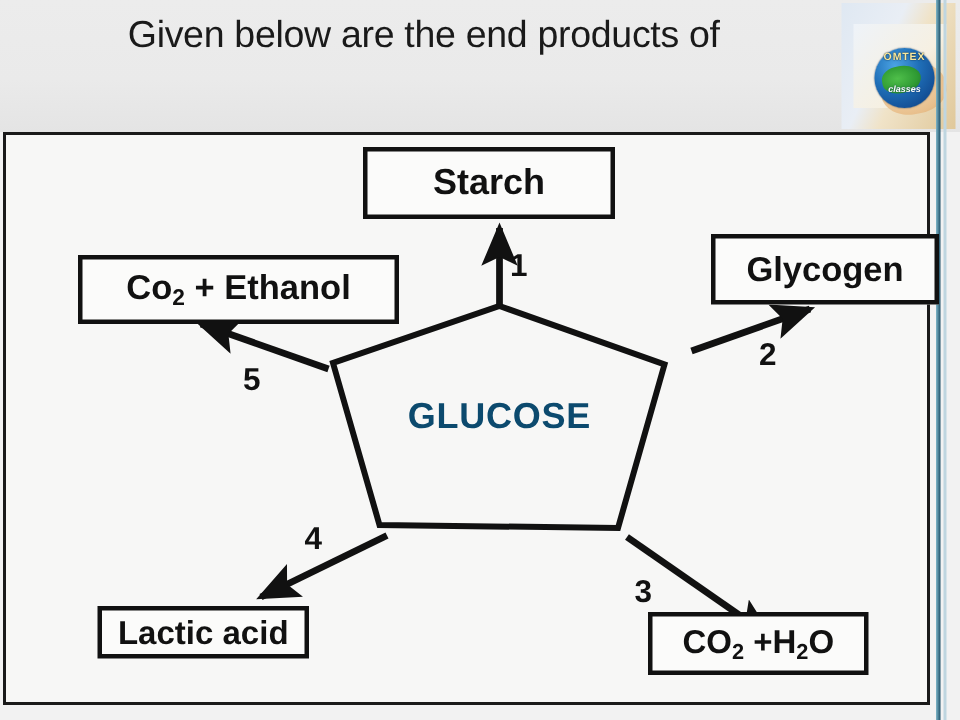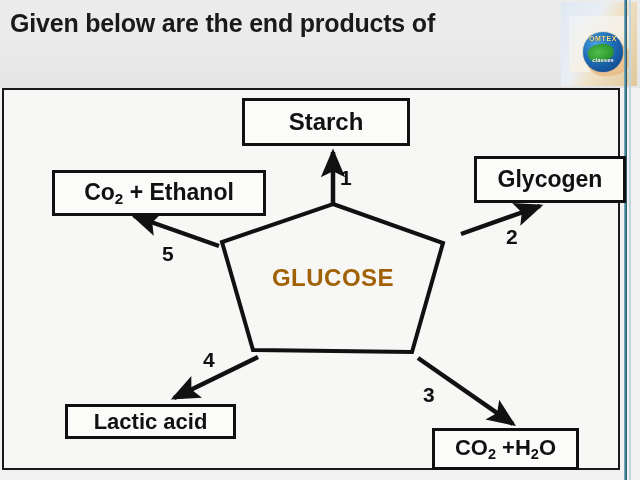--- a/index.html
+++ b/index.html
@@ -15,22 +15,22 @@
     background:#f2f2f2;
   }
 
   
   #header{
     position:absolute;left:0;top:0;width:640px;height:88px;
     background:linear-gradient(to bottom,#ececec 0%,#eaeaea 60%,#e4e4e4 100%);
   }
   #header-text{
     position:absolute;left:10px;top:4px;width:545px;
-    font-size:25px;font-weight:bold;color:#1a1a1a;
-    line-height:38px;letter-spacing:-0.2px;
+    font-size:25px;font-weight:normal;color:#1a1a1a;
+    line-height:38px;letter-spacing:-0.2px;text-align:center;
   }
   #header-text .line{display:block;white-space:nowrap;}
 
   
   #logo{
     position:absolute;left:561px;top:2px;width:76px;height:84px;
     background:linear-gradient(115deg,#dfe8f2 0%,#e9eef5 38%,#f0e3c8 55%,#e0c89a 100%);
     overflow:hidden;
   }
   #logo-inner{
@@ -97,28 +97,28 @@
     display:flex;align-items:center;justify-content:center;
     font-weight:bold;color:#111111;
     font-family:"Liberation Sans", sans-serif;
   }
   .term-box .txt{white-space:nowrap;}
   .term-box sub{font-size:0.66em;vertical-align:-0.28em;font-weight:bold;}
 
   #box-starch{left:242px;top:98px;width:168px;height:48px;font-size:24px;}
   #box-glycogen{left:474px;top:156px;width:152px;height:47px;font-size:23px;}
   #box-ethanol{left:8px;top:170px;width:214px;height:46px;font-size:23px;margin-left:44px;}
-  #box-lactic{left:65px;top:404px;width:171px;height:35px;font-size:22px;}
-  #box-co2h2o{left:432px;top:428px;width:147px;height:42px;font-size:22px;}
+  #box-lactic{left:65px;top:404px;width:141px;height:35px;font-size:22px;}
+  #box-co2h2o{left:432px;top:408px;width:147px;height:42px;font-size:22px;}
 
   
   #glucose-label{
     position:absolute;left:248px;top:264px;width:170px;
     text-align:center;
-    font-size:24px;font-weight:bold;color:#a16207;
+    font-size:24px;font-weight:bold;color:#0c4a6e;
     letter-spacing:0.5px;
   }
 
   
   .arrow-num{
     position:absolute;
     font-size:21px;font-weight:bold;color:#111111;
     font-family:"Liberation Sans", sans-serif;
   }
   #num-1{left:340px;top:166px;}

